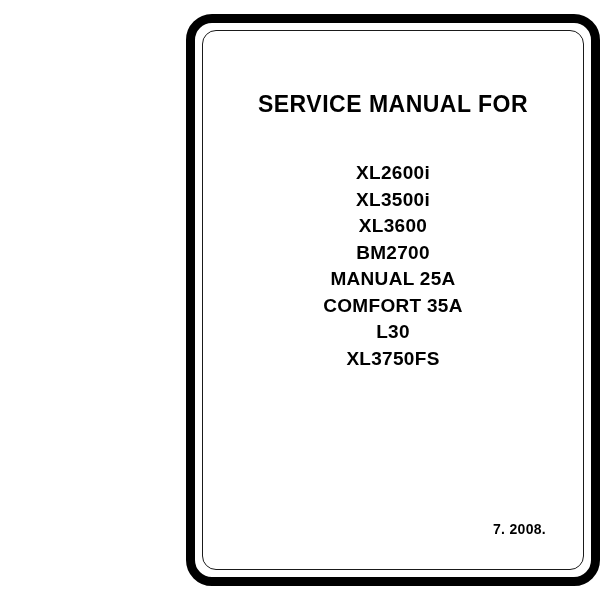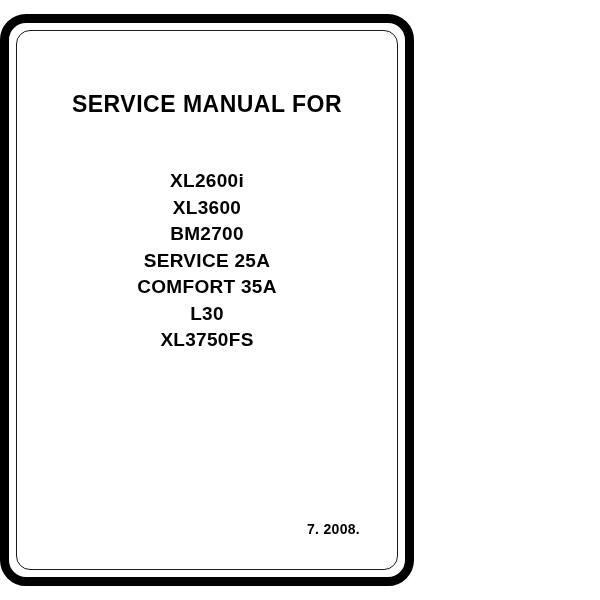--- a/index.html
+++ b/index.html
@@ -13,21 +13,21 @@
     font-family: "Liberation Sans", sans-serif;
     overflow: hidden;
   }
   .page-wrap {
     position: relative;
     width: 600px;
     height: 600px;
     background: #ffffff;
     display: flex;
     align-items: center;
-    justify-content: flex-start;
+    justify-content: flex-end;
   }
   
   .cover-outer {
     position: relative;
     width: 414px;
     height: 572px;
     box-sizing: border-box;
     border: 9px solid #000000;
     border-radius: 26px;
     background: #ffffff;
@@ -54,21 +54,21 @@
     letter-spacing: 0.5px;
     color: #000000;
   }
   .model-list {
     position: absolute;
     top: 129px;
     left: 0;
     right: 0;
     text-align: center;
     padding: 0;
-    margin: 8px;
+    margin: 0;
     list-style: none;
   }
   .model-list li {
     font-size: 19px;
     font-weight: bold;
     color: #000000;
     line-height: 26.5px;
     letter-spacing: 0.3px;
   }
   .date-stamp {
@@ -85,23 +85,24 @@
 <body>
 
 <div class="page-wrap">
   <div class="cover-outer">
     <div class="cover-inner">
 
       <div class="doc-title">SERVICE MANUAL FOR</div>
 
       <ul class="model-list">
         <li>XL2600i</li>
+        <li>XL3500i</li>
         <li>XL3600</li>
         <li>BM2700</li>
-        <li>SERVICE 25A</li>
+        <li>MANUAL 25A</li>
         <li>COMFORT 35A</li>
         <li>L30</li>
         <li>XL3750FS</li>
       </ul>
 
       <div class="date-stamp">7. 2008.</div>
 
     </div>
   </div>
 </div>

